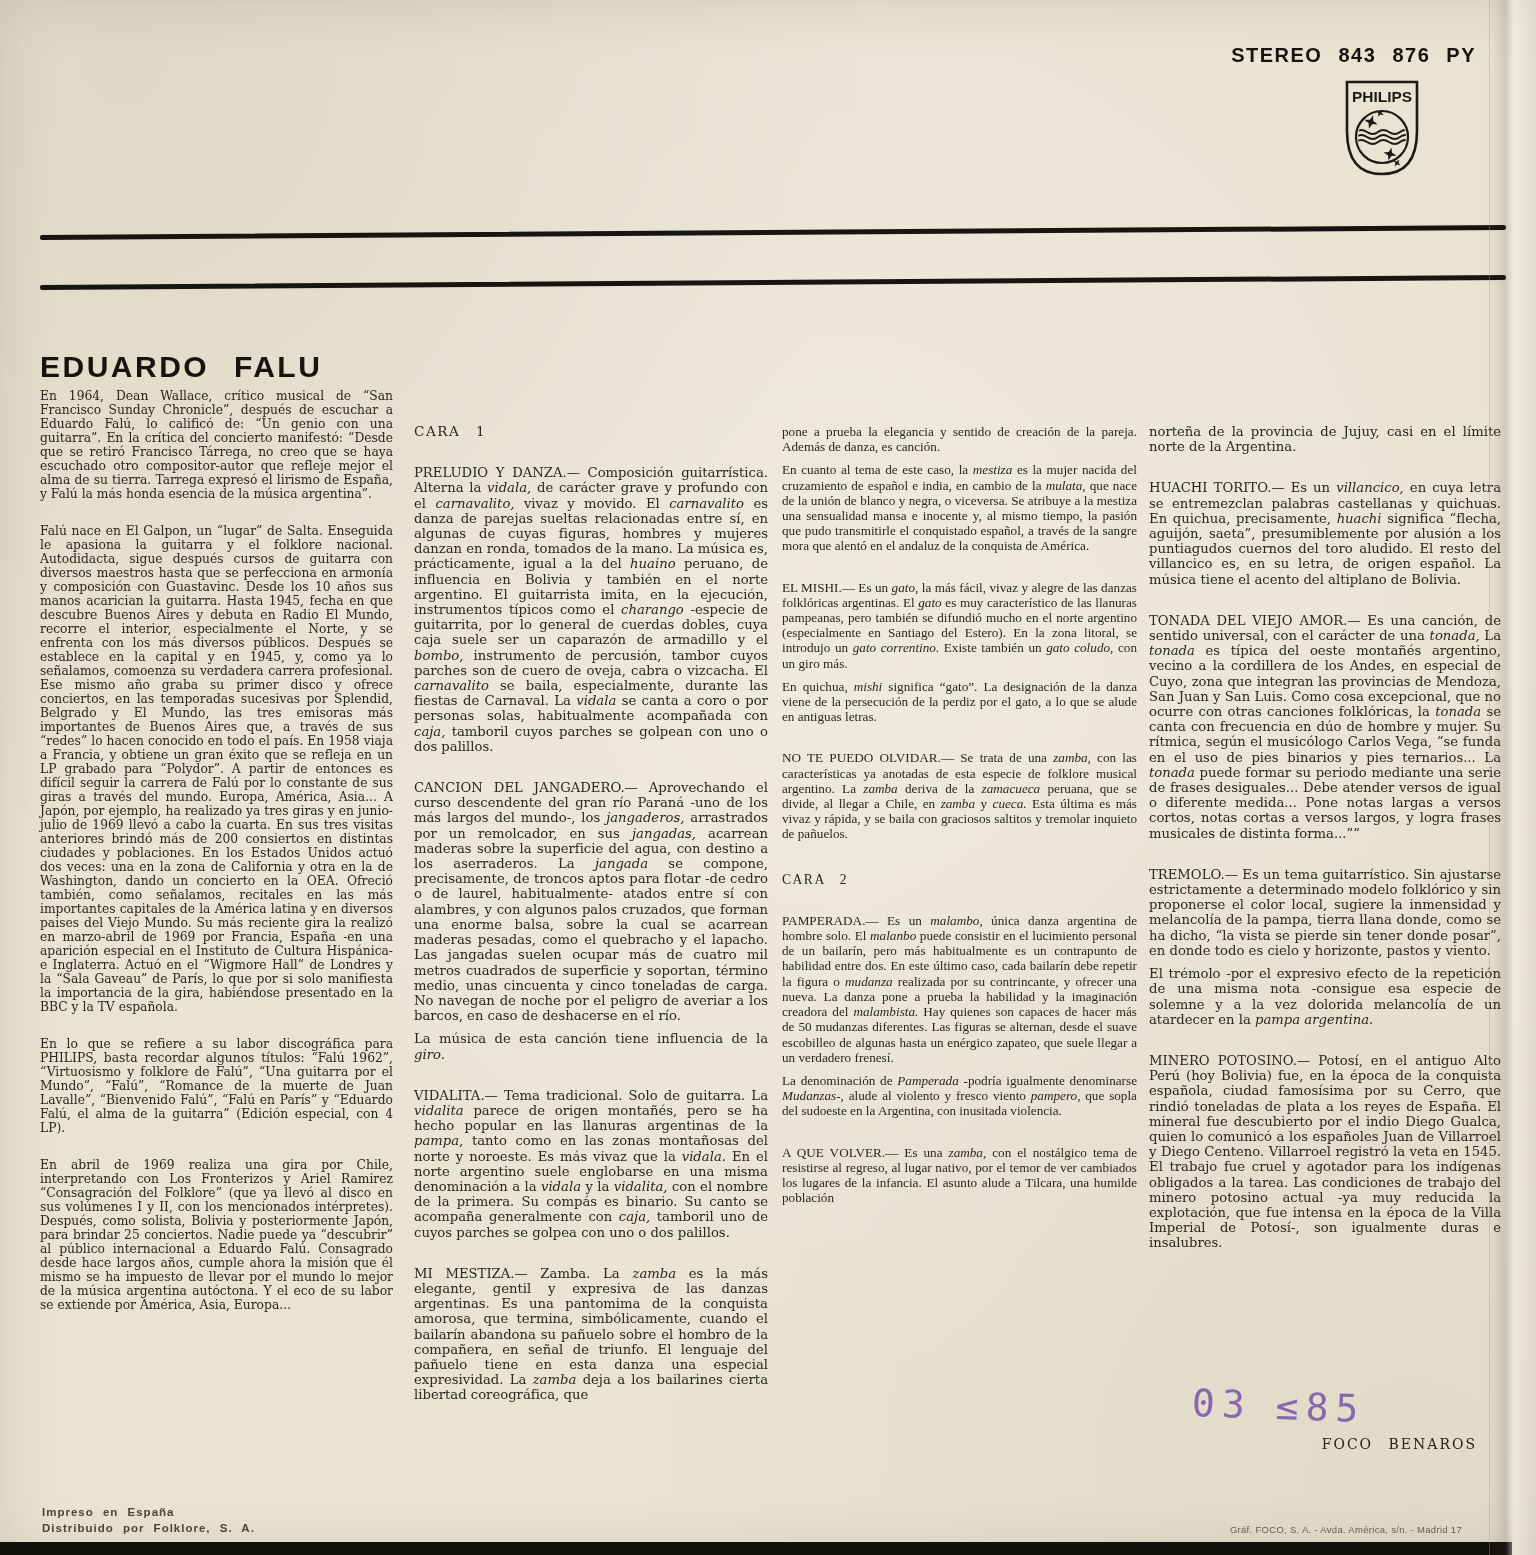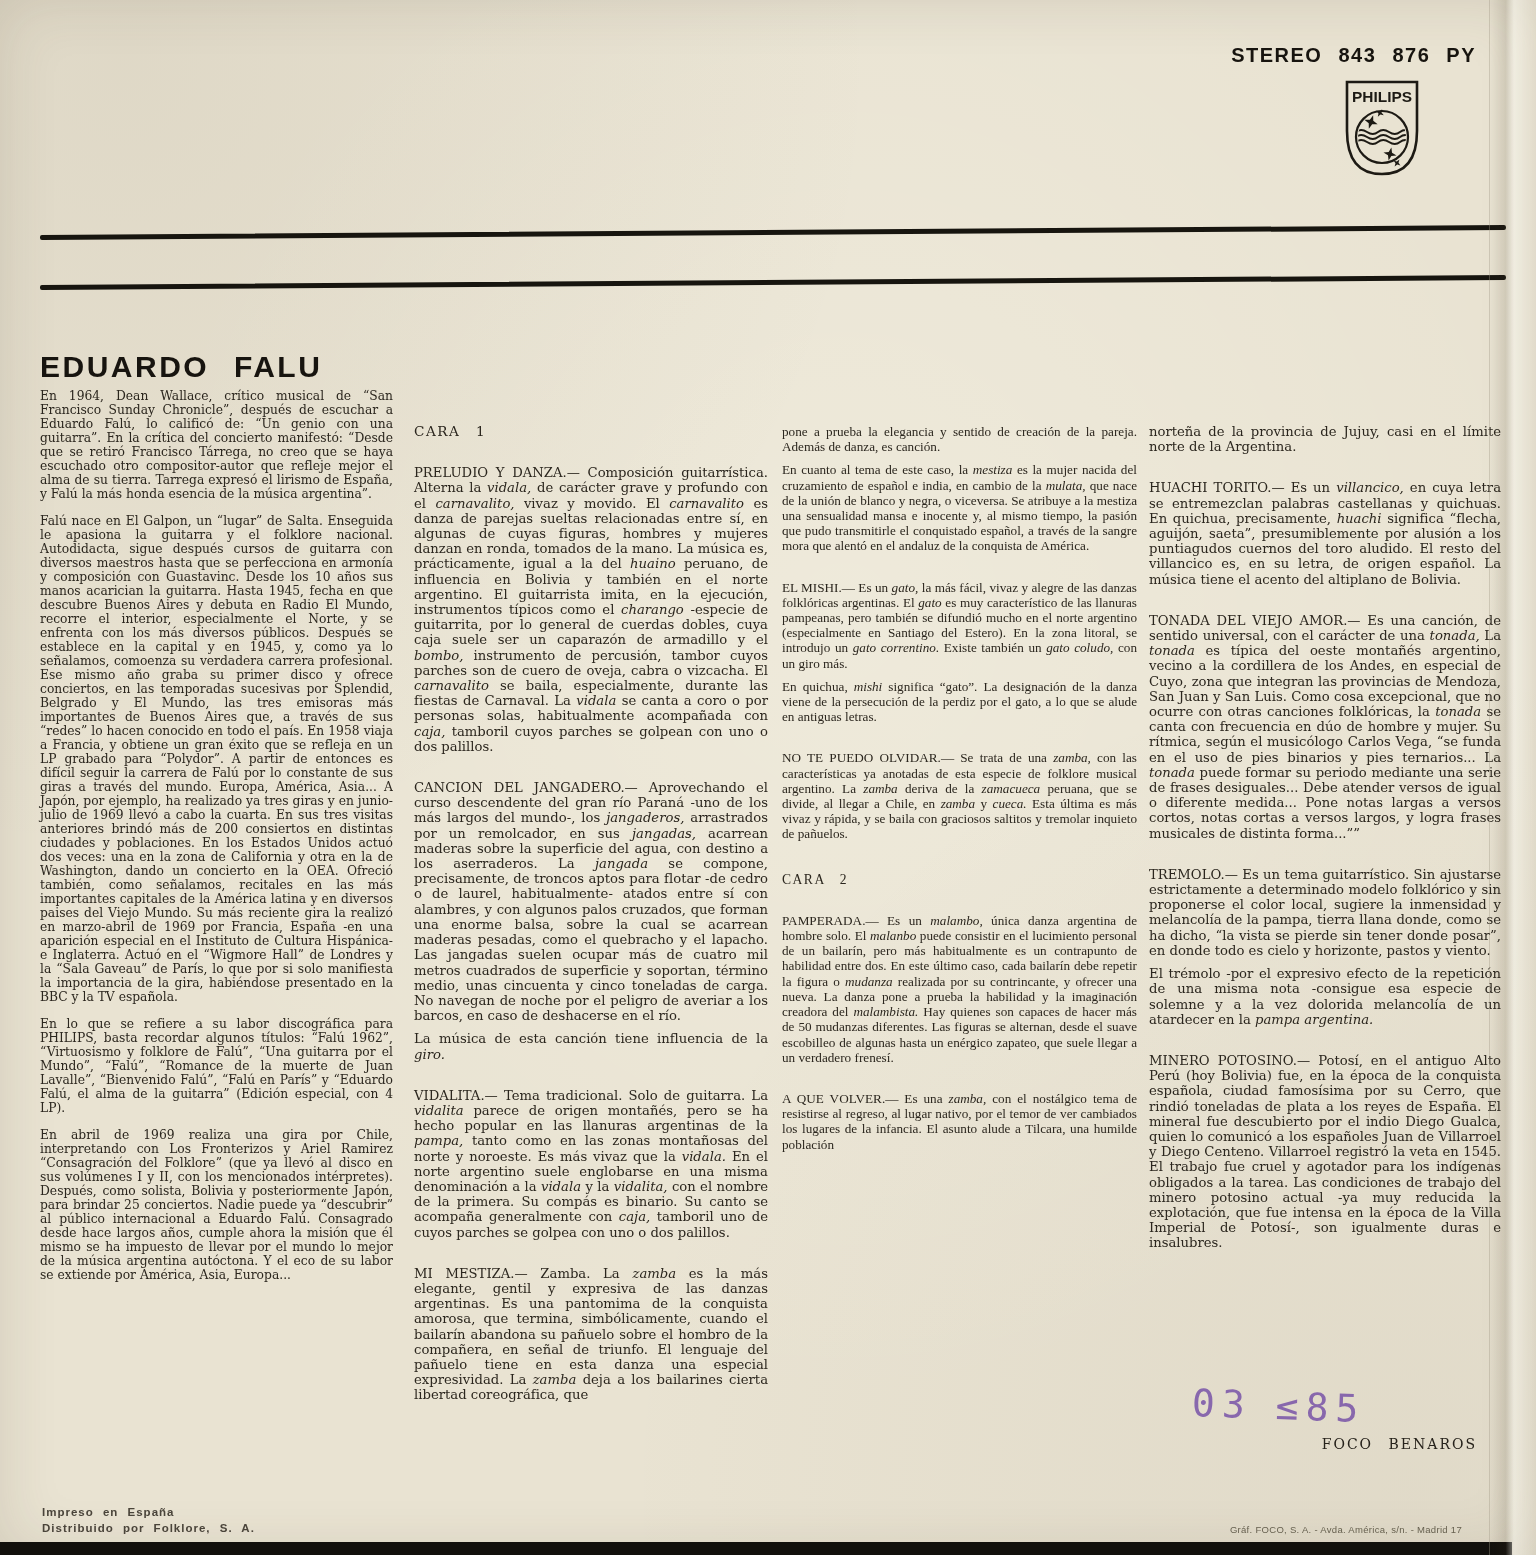--- a/index.html
+++ b/index.html
@@ -41,21 +41,21 @@
   }
   
   .col{ position:absolute; text-align:justify; }
   .col1{ left:40px;  top:389px; width:353px; font-size:12.3px; line-height:14px; }
   .col2{ left:414px; top:424px; width:354px; font-size:13.2px; line-height:15.2px; }
   .col3{ left:782px; top:424px; width:355px; font-size:13.2px; line-height:15.2px;font-family:Liberation Serif, serif; }
   .col4{ left:1149px;top:424px; width:352px; font-size:13.2px; line-height:15.2px; }
   .col p, .col h3{ margin:0; font-weight:normal; }
   .col .h{ font-size:1.03em; letter-spacing:1.5px; word-spacing:10px; margin-top:30px; }
   .col .p{ margin-top:26px; }
-  .col .pp{ margin-top:13px; }
+  .col .pp{ margin-top:23px; }
   .col .pc{ margin-top:8px; }
   .col > :first-child{ margin-top:0 !important; }
   .col i{ font-style:italic; }
   
   .stamp{
     position:absolute; left:1192px; top:1384px;
     font-family:"DejaVu Sans Mono", monospace;
     font-size:38px; color:#7c58a9; letter-spacing:7px;
     transform:rotate(2deg); opacity:.88;
   }
@@ -139,20 +139,21 @@
       <p class="p">MI MESTIZA.— Zamba. La <i>zamba</i> es la más elegante, gentil y expresiva de las danzas argentinas. Es una pantomima de la conquista amorosa, que termina, simbólicamente, cuando el bailarín abandona su pañuelo sobre el hombro de la compañera, en señal de triunfo. El lenguaje del pañuelo tiene en esta danza una especial expresividad. La <i>zamba</i> deja a los bailarines cierta libertad coreográfica, que</p>
     </section>
   <section class="col col3">
       <p class="pc">pone a prueba la elegancia y sentido de creación de la pareja. Además de danza, es canción.</p>
       <p class="pc">En cuanto al tema de este caso, la <i>mestiza</i> es la mujer nacida del cruzamiento de español e india, en cambio de la <i>mulata,</i> que nace de la unión de blanco y negra, o viceversa. Se atribuye a la mestiza una sensualidad mansa e inocente y, al mismo tiempo, la pasión que pudo transmitirle el conquistado español, a través de la sangre mora que alentó en el andaluz de la conquista de América.</p>
       <p class="p">EL MISHI.— Es un <i>gato,</i> la más fácil, vivaz y alegre de las danzas folklóricas argentinas. El <i>gato</i> es muy característico de las llanuras pampeanas, pero también se difundió mucho en el norte argentino (especialmente en Santiago del Estero). En la zona litoral, se introdujo un <i>gato correntino.</i> Existe también un <i>gato coludo,</i> con un giro más.</p>
       <p class="pc">En quichua, <i>mishi</i> significa “gato”. La designación de la danza viene de la persecución de la perdiz por el gato, a lo que se alude en antiguas letras.</p>
       <p class="p">NO TE PUEDO OLVIDAR.— Se trata de una <i>zamba,</i> con las características ya anotadas de esta especie de folklore musical argentino. La <i>zamba</i> deriva de la <i>zamacueca</i> peruana, que se divide, al llegar a Chile, en <i>zamba</i> y <i>cueca.</i> Esta última es más vivaz y rápida, y se baila con graciosos saltitos y tremolar inquieto de pañuelos.</p>
       <h3 class="h">CARA 2</h3>
       <p class="p">PAMPERADA.— Es un <i>malambo,</i> única danza argentina de hombre solo. El <i>malanbo</i> puede consistir en el lucimiento personal de un bailarín, pero más habitualmente es un contrapunto de habilidad entre dos. En este último caso, cada bailarín debe repetir la figura o <i>mudanza</i> realizada por su contrincante, y ofrecer una nueva. La danza pone a prueba la habilidad y la imaginación creadora del <i>malambista.</i> Hay quienes son capaces de hacer más de 50 mudanzas diferentes. Las figuras se alternan, desde el suave escobilleo de algunas hasta un enérgico zapateo, que suele llegar a un verdadero frenesí.</p>
+      <p class="pc">La denominación de <i>Pamperada</i> -podría igualmente denominarse <i>Mudanzas-,</i> alude al violento y fresco viento <i>pampero,</i> que sopla del sudoeste en la Argentina, con inusitada violencia.</p>
       <p class="p">A QUE VOLVER.— Es una <i>zamba,</i> con el nostálgico tema de resistirse al regreso, al lugar nativo, por el temor de ver cambiados los lugares de la infancia. El asunto alude a Tilcara, una humilde población</p>
     </section>
   <section class="col col4">
       <p class="pc">norteña de la provincia de Jujuy, casi en el límite norte de la Argentina.</p>
       <p class="p">HUACHI TORITO.— Es un <i>villancico,</i> en cuya letra se entremezclan palabras castellanas y quichuas. En quichua, precisamente, <i>huachi</i> significa “flecha, aguijón, saeta”, presumiblemente por alusión a los puntiagudos cuernos del toro aludido. El resto del villancico es, en su letra, de origen español. La música tiene el acento del altiplano de Bolivia.</p>
       <p class="p">TONADA DEL VIEJO AMOR.— Es una canción, de sentido universal, con el carácter de una <i>tonada,</i> La <i>tonada</i> es típica del oeste montañés argentino, vecino a la cordillera de los Andes, en especial de Cuyo, zona que integran las provincias de Mendoza, San Juan y San Luis. Como cosa excepcional, que no ocurre con otras canciones folklóricas, la <i>tonada</i> se canta con frecuencia en dúo de hombre y mujer. Su rítmica, según el musicólogo Carlos Vega, “se funda en el uso de pies binarios y pies ternarios... La <i>tonada</i> puede formar su periodo mediante una serie de frases desiguales... Debe atender versos de igual o diferente medida... Pone notas largas a versos cortos, notas cortas a versos largos, y logra frases musicales de distinta forma...””</p>
       <p class="p">TREMOLO.— Es un tema guitarrístico. Sin ajustarse estrictamente a determinado modelo folklórico y sin proponerse el color local, sugiere la inmensidad y melancolía de la pampa, tierra llana donde, como se ha dicho, “la vista se pierde sin tener donde posar”, en donde todo es cielo y horizonte, pastos y viento.</p>
       <p class="pc">El trémolo -por el expresivo efecto de la repetición de una misma nota -consigue esa especie de solemne y a la vez dolorida melancolía de un atardecer en la <i>pampa argentina.</i></p>
       <p class="p">MINERO POTOSINO.— Potosí, en el antiguo Alto Perú (hoy Bolivia) fue, en la época de la conquista española, ciudad famosísima por su Cerro, que rindió toneladas de plata a los reyes de España. El mineral fue descubierto por el indio Diego Gualca, quien lo comunicó a los españoles Juan de Villarroel y Diego Centeno. Villarroel registró la veta en 1545. El trabajo fue cruel y agotador para los indígenas obligados a la tarea. Las condiciones de trabajo del minero potosino actual -ya muy reducida la explotación, que fue intensa en la época de la Villa Imperial de Potosí-, son igualmente duras e insalubres.</p>
     </section>

